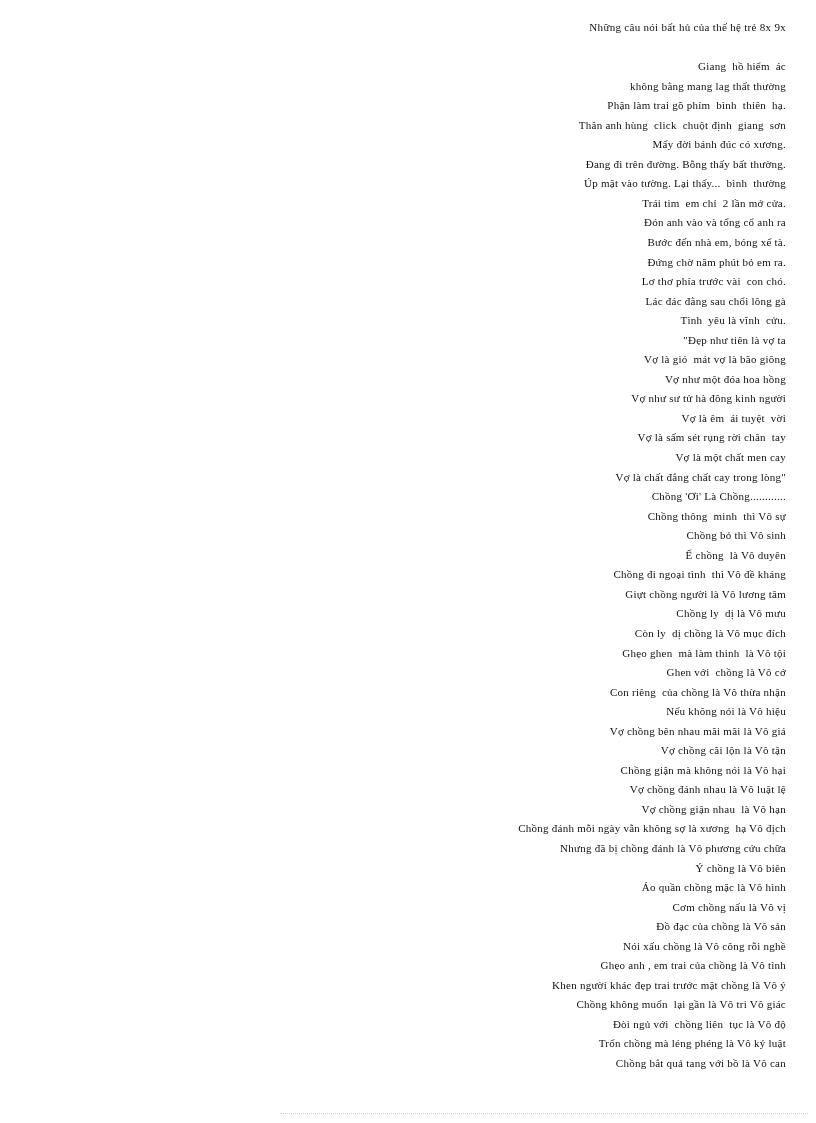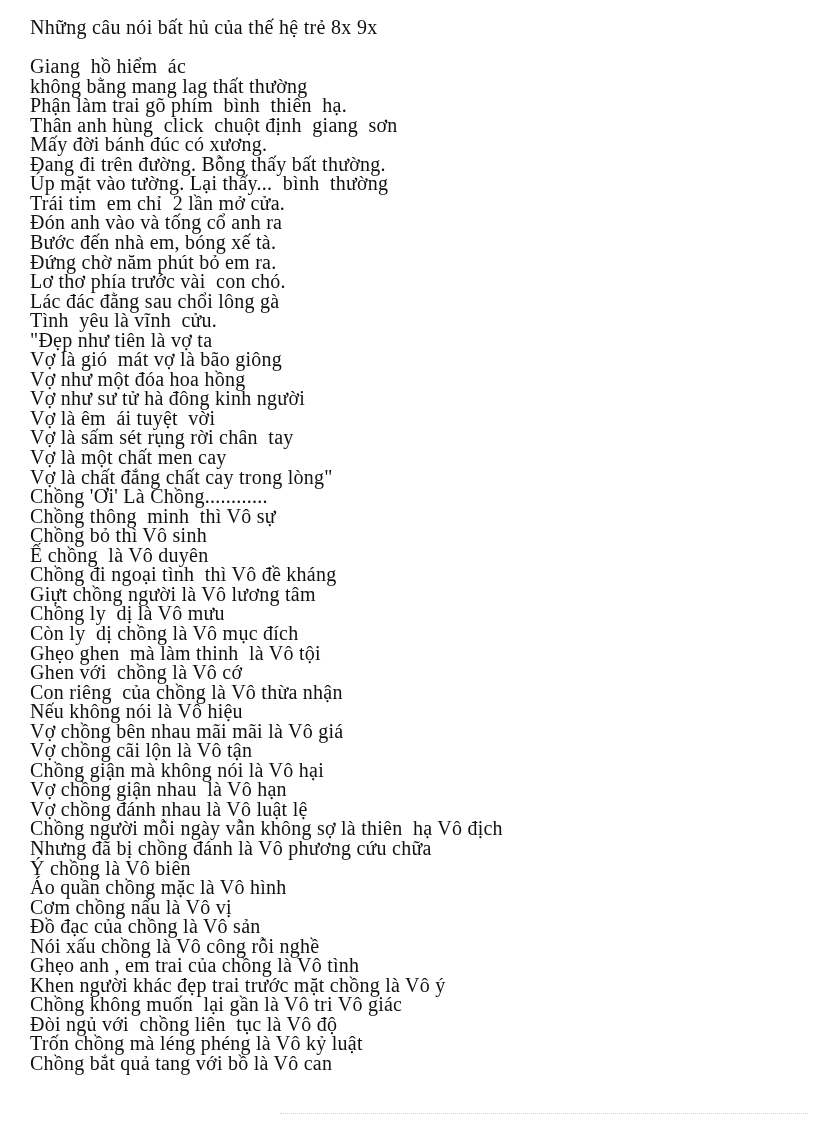--- a/index.html
+++ b/index.html
@@ -26,27 +26,28 @@
   }
 
   .text-block {
     position: absolute;
     left: 30px;
     top: 18px;
     width: 756px;
   }
 
   .doc-line {
-    font-size: 20px;
+    font-size: 11px;
     line-height: 19.55px;
     height: 19.55px;
     white-space: pre;
     letter-spacing: 0.25px;
     color: #111111;
     font-weight: 400;
+    text-align: right;
   }
 
   .doc-line.blank {
     color: transparent;
   }
 
   .doc-line.title {
     letter-spacing: 0.3px;
   }
 
@@ -98,23 +99,23 @@
       <div class="doc-line">Giựt chồng người là Vô lương tâm</div>
       <div class="doc-line">Chồng ly  dị là Vô mưu</div>
       <div class="doc-line">Còn ly  dị chồng là Vô mục đích</div>
       <div class="doc-line">Ghẹo ghen  mà làm thinh  là Vô tội</div>
       <div class="doc-line">Ghen với  chồng là Vô cớ</div>
       <div class="doc-line">Con riêng  của chồng là Vô thừa nhận</div>
       <div class="doc-line">Nếu không nói là Vô hiệu</div>
       <div class="doc-line">Vợ chồng bên nhau mãi mãi là Vô giá</div>
       <div class="doc-line">Vợ chồng cãi lộn là Vô tận</div>
       <div class="doc-line">Chồng giận mà không nói là Vô hại</div>
+      <div class="doc-line">Vợ chồng đánh nhau là Vô luật lệ</div>
       <div class="doc-line">Vợ chồng giận nhau  là Vô hạn</div>
-      <div class="doc-line">Vợ chồng đánh nhau là Vô luật lệ</div>
-      <div class="doc-line">Chồng người mỗi ngày vẫn không sợ là thiên  hạ Vô địch</div>
+      <div class="doc-line">Chồng đánh mỗi ngày vẫn không sợ là xương  hạ Vô địch</div>
       <div class="doc-line">Nhưng đã bị chồng đánh là Vô phương cứu chữa</div>
       <div class="doc-line">Ý chồng là Vô biên</div>
       <div class="doc-line">Áo quần chồng mặc là Vô hình</div>
       <div class="doc-line">Cơm chồng nấu là Vô vị</div>
       <div class="doc-line">Đồ đạc của chồng là Vô sản</div>
       <div class="doc-line">Nói xấu chồng là Vô công rỗi nghề</div>
       <div class="doc-line">Ghẹo anh , em trai của chồng là Vô tình</div>
       <div class="doc-line">Khen người khác đẹp trai trước mặt chồng là Vô ý</div>
       <div class="doc-line">Chồng không muốn  lại gần là Vô tri Vô giác</div>
       <div class="doc-line">Đòi ngủ với  chồng liên  tục là Vô độ</div>

